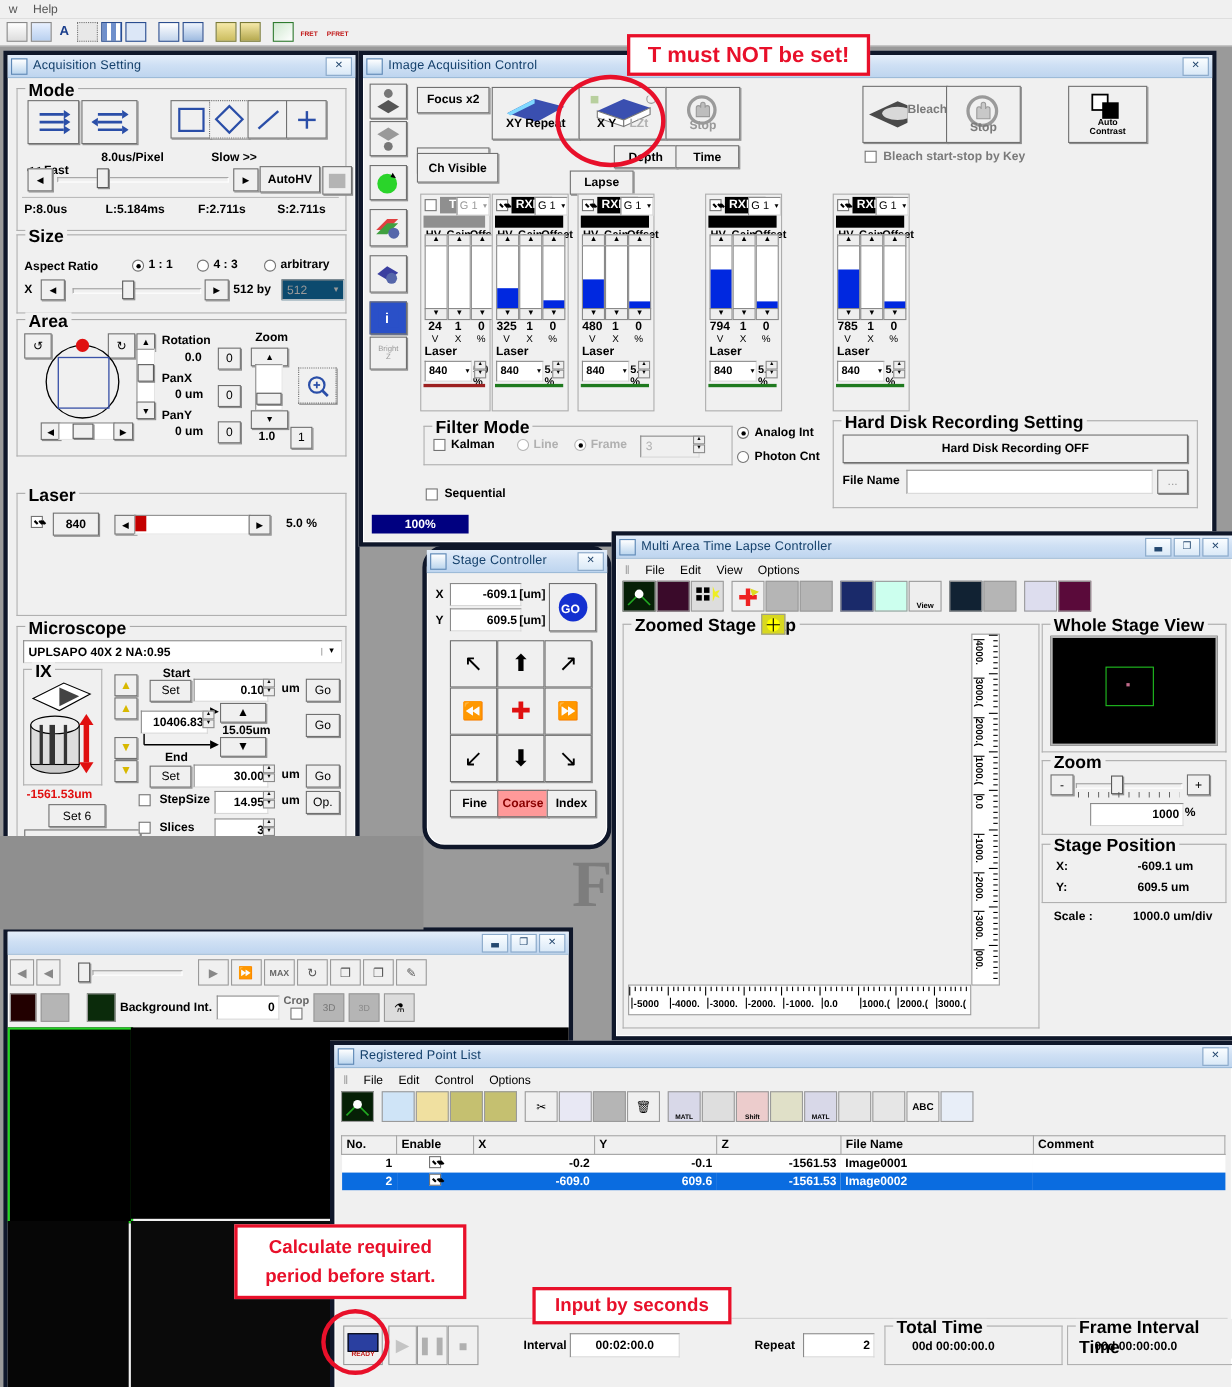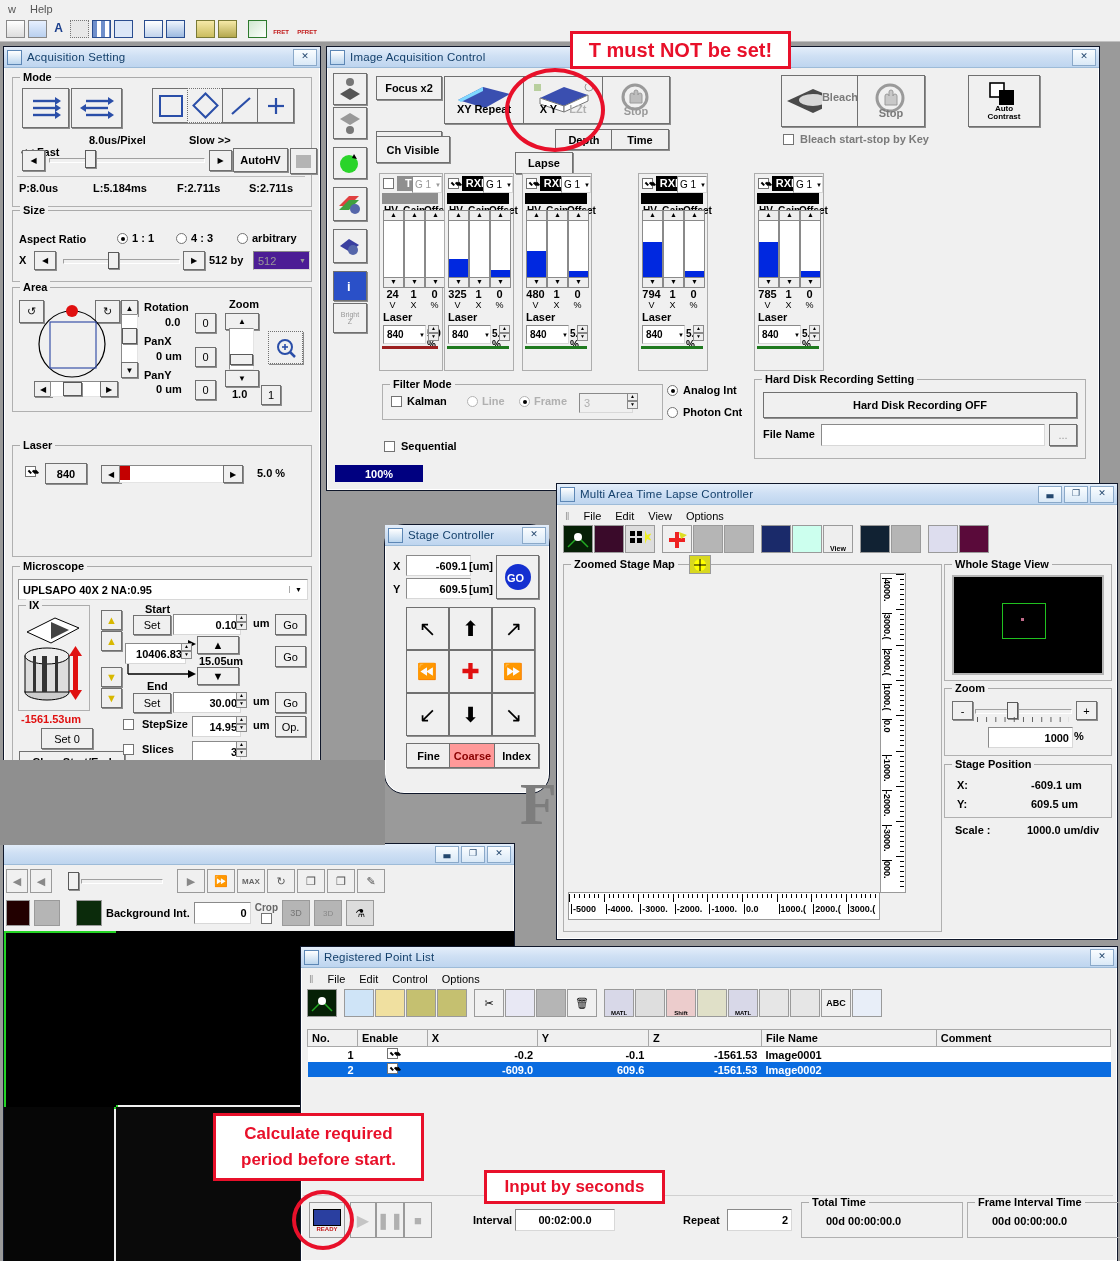--- a/index.html
+++ b/index.html
@@ -1,30 +1,30 @@
 <!DOCTYPE html>
 <html><head>
 <meta charset="utf-8">
 <style>
   html,body{margin:0;padding:0;background:#9a9a9a;}
   body{width:1120px;height:1261px;position:relative;overflow:hidden;
        font-family:"Liberation Sans",sans-serif;font-size:11px;color:#000;}
   .abs{position:absolute;}
   
-  .win{position:absolute;background:#f0f0f0;border:1px solid #0f172a;box-shadow:0 0 0 1px #fff inset;}
+  .win{position:absolute;background:#f0f0f0;border:4px solid #0f172a;box-shadow:0 0 0 1px #fff inset;}
   .titlebar{height:20px;background:linear-gradient(to bottom,#e4eefa,#cfe0f4 45%,#bed5ef);
             border-bottom:1px solid #9dbbd8;display:flex;align-items:center;padding:0 3px;}
   .titlebar .ttl{font-size:11.5px;color:#14406b;margin-left:5px;letter-spacing:.2px;}
   .tb-icon{width:13px;height:13px;border:1px solid #5d87b5;background:linear-gradient(#fff,#bcd6ee);}
   .tb-btns{margin-left:auto;display:flex;gap:2px;}
   .tb-btn{width:22px;height:15px;border:1px solid #8aa9c9;background:linear-gradient(#fafdff,#dae9f7);
           font-size:9px;line-height:13px;text-align:center;color:#24486f;}
   .menubar{height:17px;display:flex;align-items:center;gap:14px;padding:0 8px;font-size:11px;}
   .group{border:1px solid #b0b0b0;border-top-color:#aaa;position:absolute;}
-  .group>.lg{position:absolute;top:-7px;left:7px;background:#f0f0f0;padding:0 3px;font-weight:bold;font-size:11px;}
+  .group>.lg{position:absolute;top:-7px;left:7px;background:#f0f0f0;padding:0 3px;font-weight:bold;font-size:16px;}
   .btn{background:#f0f0f0;border:1px solid #707070;box-shadow:1px 1px 0 #8d8d8d;
        display:flex;align-items:center;justify-content:center;font-size:11px;cursor:default;}
   .btn.flat{border:1px solid #9a9a9a;box-shadow:none;}
   .fld{background:#fff;border:1px solid #8a8a8a;border-right-color:#d8d8d8;border-bottom-color:#d8d8d8;
        display:flex;align-items:center;font-size:11px;}
   .fld.r{justify-content:flex-end;padding-right:3px;}
   .chk{width:11px;height:11px;border:1px solid #737373;background:#fff;display:inline-block;
        position:relative;box-sizing:border-box;}
   .chk.on:after{content:"";position:absolute;left:2px;top:4px;width:4px;height:1.5px;background:#000;
       transform:rotate(45deg);box-shadow:3px -3px 0 0 #000,4px -4px 0 0 #000,5px -5px 0 0 #000;}
@@ -166,21 +166,21 @@
     <span class="radio" style="position:absolute;left:163px;top:22px;"></span>
     <span class="b" style="position:absolute;left:178px;top:21px;">4 : 3</span>
     <span class="radio" style="position:absolute;left:224px;top:22px;"></span>
     <span class="b" style="position:absolute;left:239px;top:21px;">arbitrary</span>
     <span class="b" style="position:absolute;left:6px;top:43px;">X</span>
     <div class="arrowbtn" style="position:absolute;left:21px;top:40px;width:20px;height:17px;">◀</div>
     <div class="trk" style="position:absolute;left:50px;top:48px;width:115px;"></div>
     <div class="thumb" style="position:absolute;left:95px;top:41px;height:15px;"></div>
     <div class="arrowbtn" style="position:absolute;left:170px;top:40px;width:20px;height:17px;">▶</div>
     <span class="b" style="position:absolute;left:196px;top:43px;">512 by</span>
-    <div class="fld r" style="position:absolute;left:240px;top:40px;width:52px;height:17px;color:#999;background:#4c1d95;">
+    <div class="fld r" style="position:absolute;left:240px;top:40px;width:52px;height:17px;color:#999;background:#0c4a6e;">
       <span style="margin-right:auto;margin-left:4px;">512</span>
       <span style="font-size:7px;color:#999;">▼</span>
     </div>
   </div>
 
   <div class="group" style="left:8px;top:240px;width:298px;height:123px;">
     <span class="lg">Area</span>
     <div class="btn" style="position:absolute;left:6px;top:12px;width:23px;height:21px;">↺</div>
     <div class="btn" style="position:absolute;left:82px;top:12px;width:23px;height:21px;">↻</div>
     <svg width="74" height="78" style="position:absolute;left:22px;top:14px;">
@@ -333,21 +333,21 @@
         <div>▲</div>
         <div>▼</div>
       </div>
     <span class="b" style="position:absolute;left:240px;top:128px;">um</span>
     <div class="btn" style="position:absolute;left:262px;top:125px;width:29px;height:19px;">
       <span>Go</span>
       </div>
 
     <span class="b" style="position:absolute;left:8px;top:146px;color:#e01010;">-1561.53um</span>
     <div class="btn" style="position:absolute;left:28px;top:161px;width:50px;height:19px;">
-      <span>Set 0</span>
+      <span>Set 6</span>
       </div>
     <div class="btn" style="position:absolute;left:6px;top:184px;width:104px;height:19px;font-weight:bold;">
       <span>Clear Start/End</span>
       </div>
 
     <span class="chk" style="position:absolute;left:110px;top:152px;"></span>
     <span class="b" style="position:absolute;left:129px;top:151px;">StepSize</span>
     <div class="fld r" style="position:absolute;left:179px;top:149px;width:44px;height:19px;font-weight:bold;">
       <span>14.95</span>
       </div>
@@ -792,21 +792,21 @@
     <div class="btn" style="position:absolute;left:294px;top:44px;width:26px;height:20px;color:#999;">
       <span>...</span>
       </div>
   </div>
 
   <div style="position:absolute;left:8px;top:418px;width:88px;height:17px;background:#000080;color:#fff;font-weight:bold;font-size:11px;display:flex;align-items:center;justify-content:center;">
     <span>100%</span>
     </div>
 </div>
 
-<div class="win" style="left:384px;top:524px;width:164px;height:268px;border-radius:20px;">
+<div class="win" style="left:384px;top:496px;width:164px;height:268px;border-radius:20px;">
   <div class="titlebar">
     <span class="tb-icon"></span>
     <span class="ttl">Stage Controller</span>
     <span class="tb-btns">
         <span class="tb-btn">✕</span>
       </span>
   </div>
   <span class="b" style="position:absolute;left:8px;top:35px;">X</span>
   <div class="fld r" style="position:absolute;left:21px;top:30px;width:60px;height:19px;font-weight:bold;">
     <span>-609.1</span>

